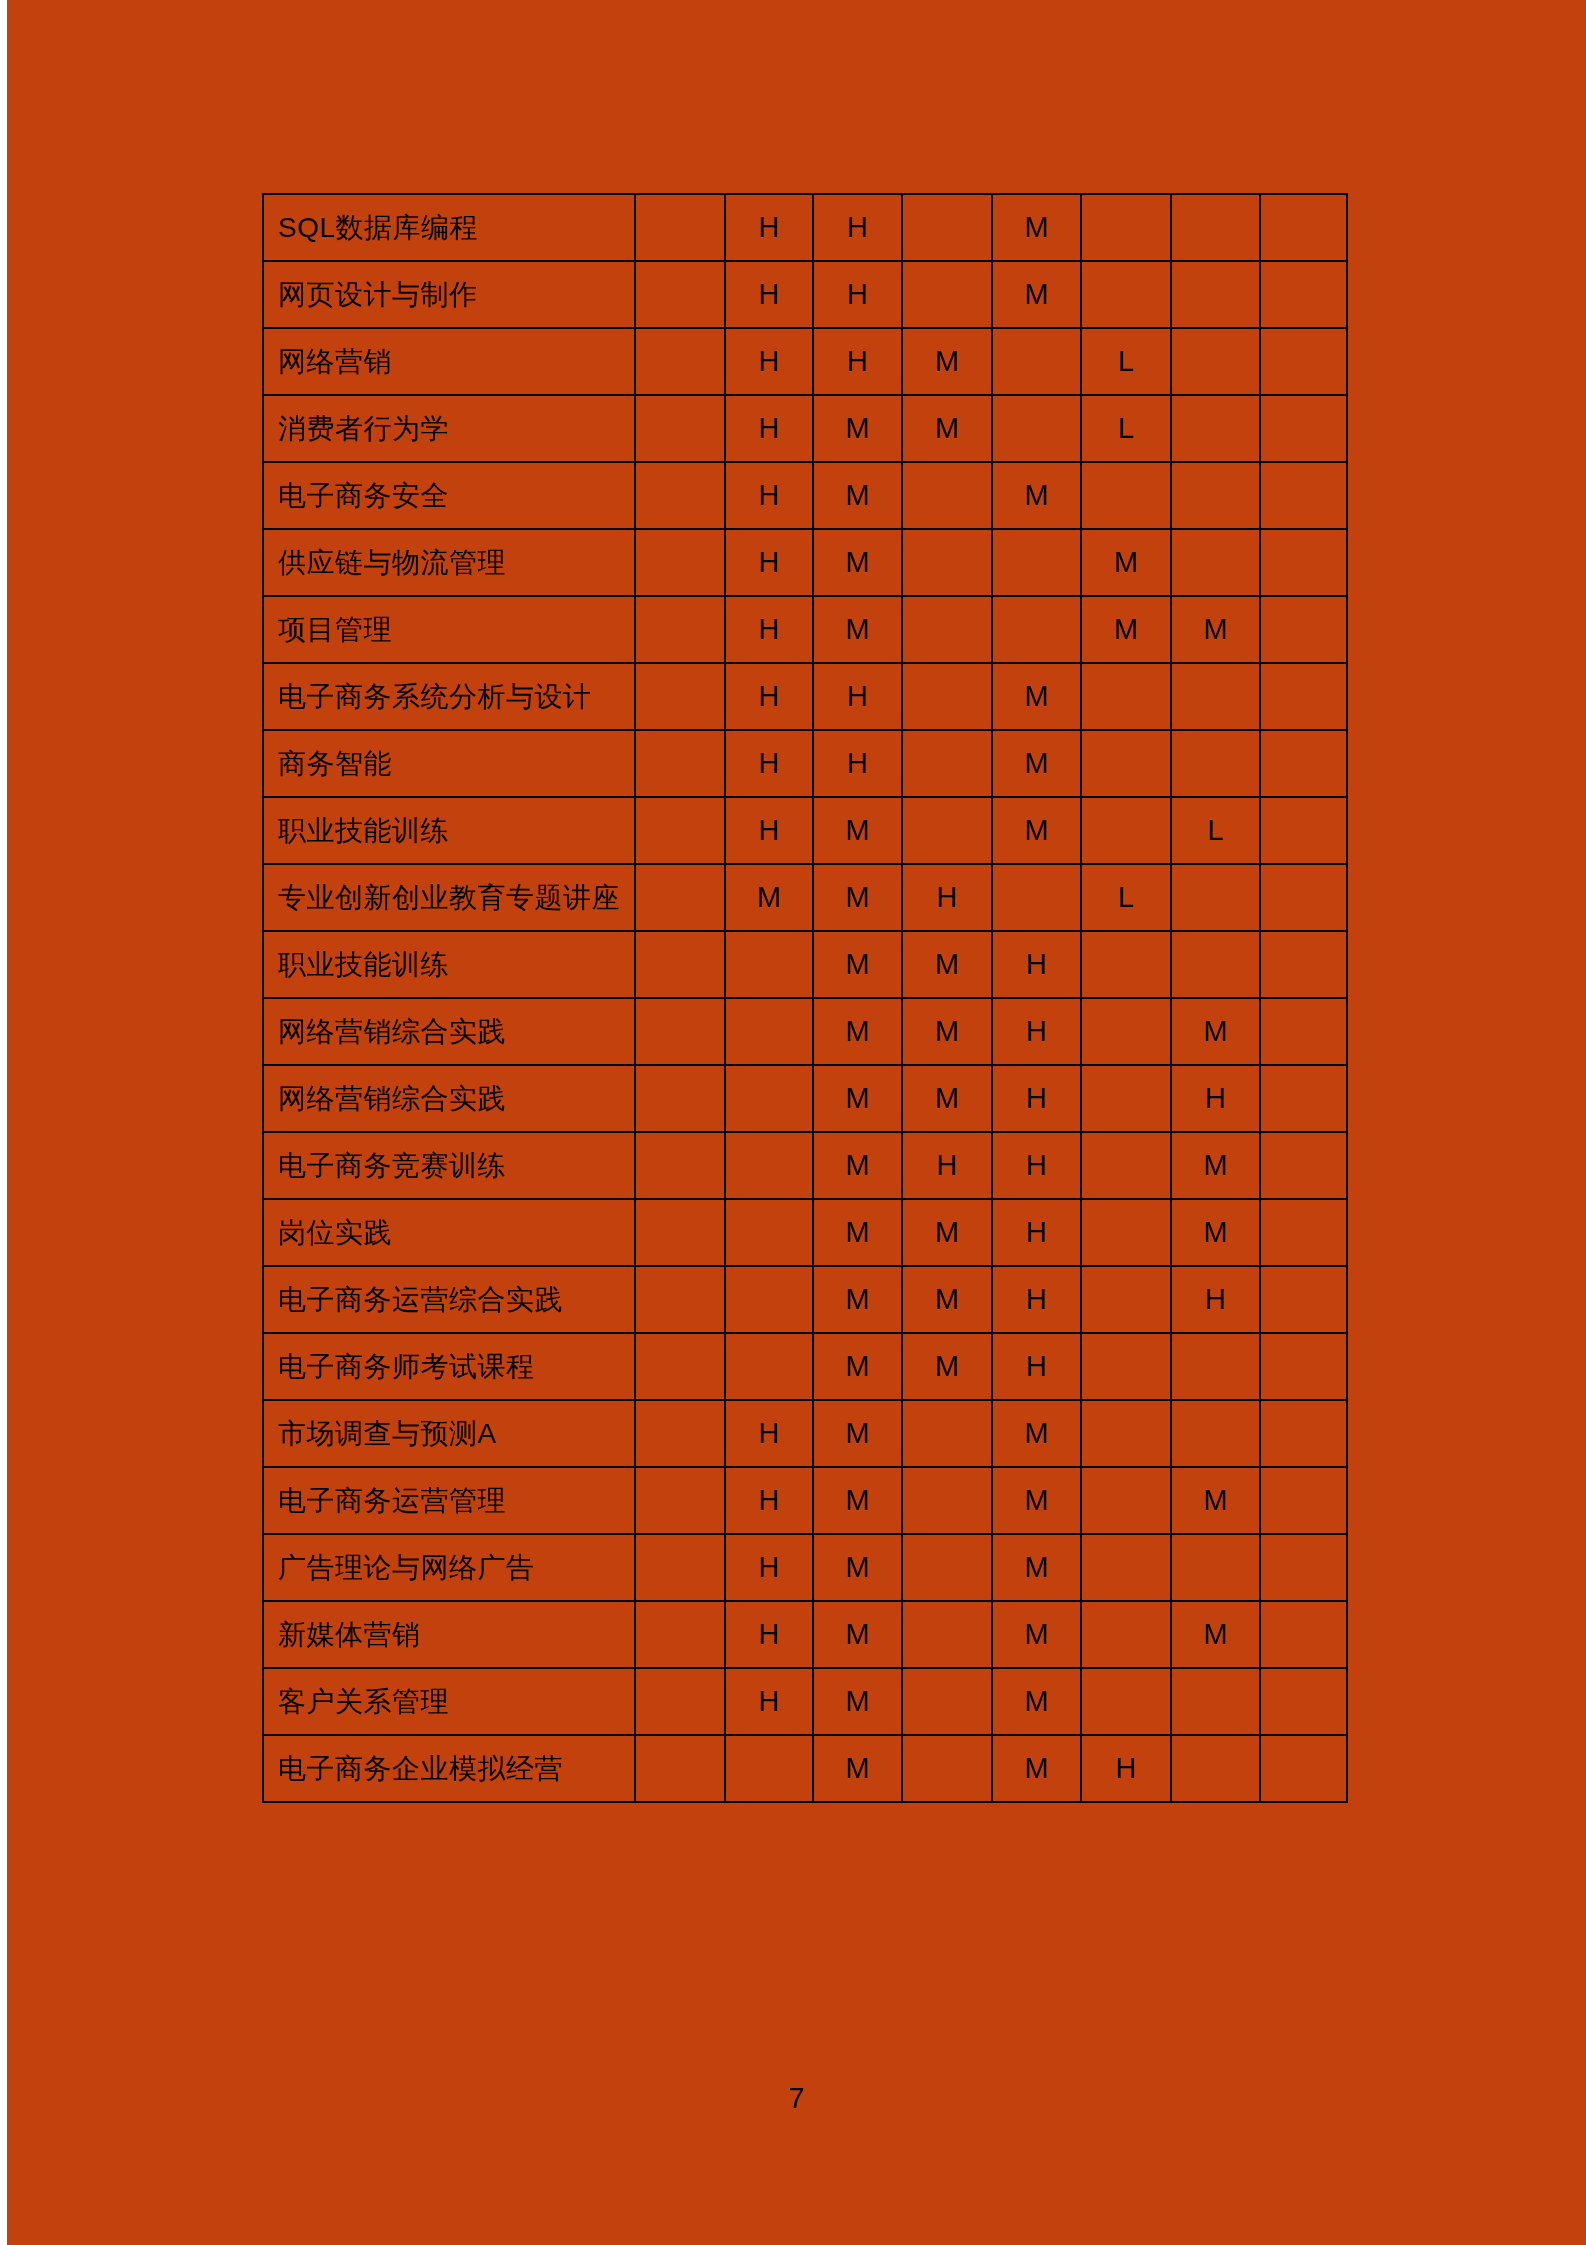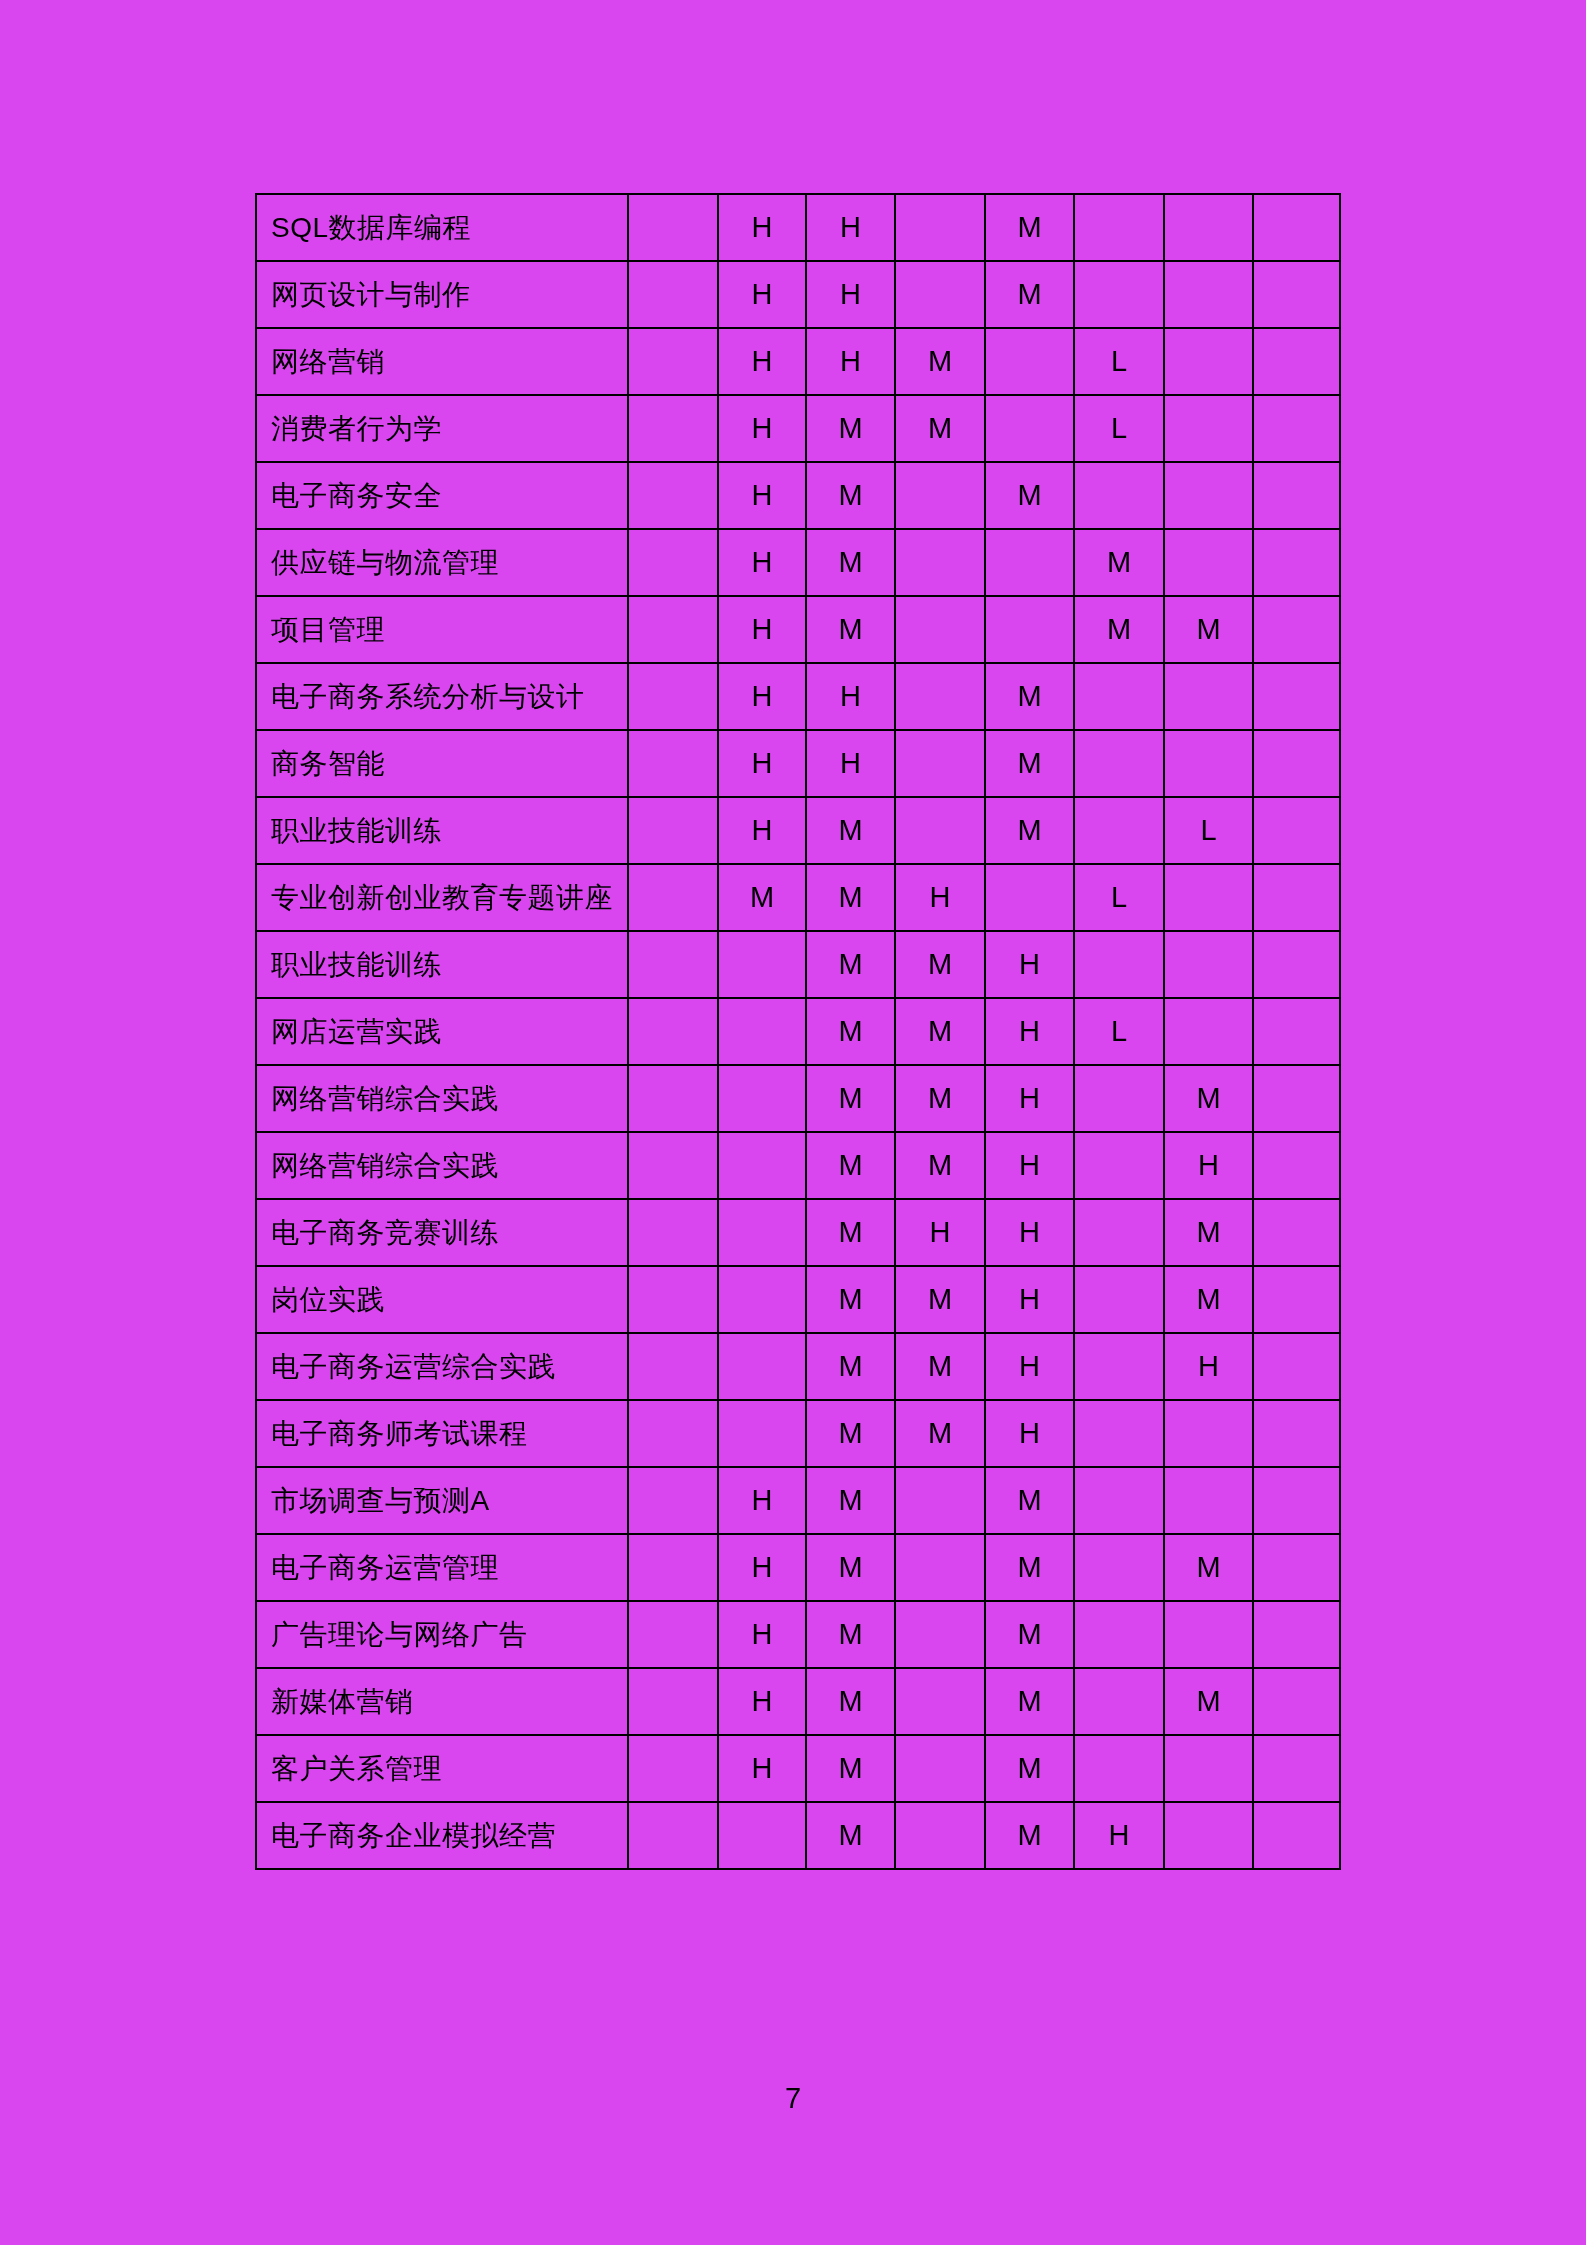--- a/index.html
+++ b/index.html
@@ -10,21 +10,22 @@
     position: relative;
     width: 1586px;
     height: 2245px;
     background: #ffffff;
     font-family: "Liberation Sans", sans-serif;
     color: #000000;
   }
   .doc-page {
     position: absolute;
     inset: 0;
-    background: #d946ef;
+    background: #c2410c;
+    margin-left: 7px;
   }
   table.matrix {
     position: absolute;
     left: 255px;
     top: 193px;
     width: 1084px;
     border-collapse: collapse;
     table-layout: fixed;
   }
   table.matrix td {
@@ -203,31 +204,20 @@
           <td class="value-cell"></td>
           <td class="value-cell"></td>
           <td class="value-cell">M</td>
           <td class="value-cell">M</td>
           <td class="value-cell">H</td>
           <td class="value-cell"></td>
           <td class="value-cell"></td>
           <td class="value-cell"></td>
         </tr>
         <tr>
-          <td class="name-cell">网店运营实践</td>
-          <td class="value-cell"></td>
-          <td class="value-cell"></td>
-          <td class="value-cell">M</td>
-          <td class="value-cell">M</td>
-          <td class="value-cell">H</td>
-          <td class="value-cell">L</td>
-          <td class="value-cell"></td>
-          <td class="value-cell"></td>
-        </tr>
-        <tr>
           <td class="name-cell">网络营销综合实践</td>
           <td class="value-cell"></td>
           <td class="value-cell"></td>
           <td class="value-cell">M</td>
           <td class="value-cell">M</td>
           <td class="value-cell">H</td>
           <td class="value-cell"></td>
           <td class="value-cell">M</td>
           <td class="value-cell"></td>
         </tr>

